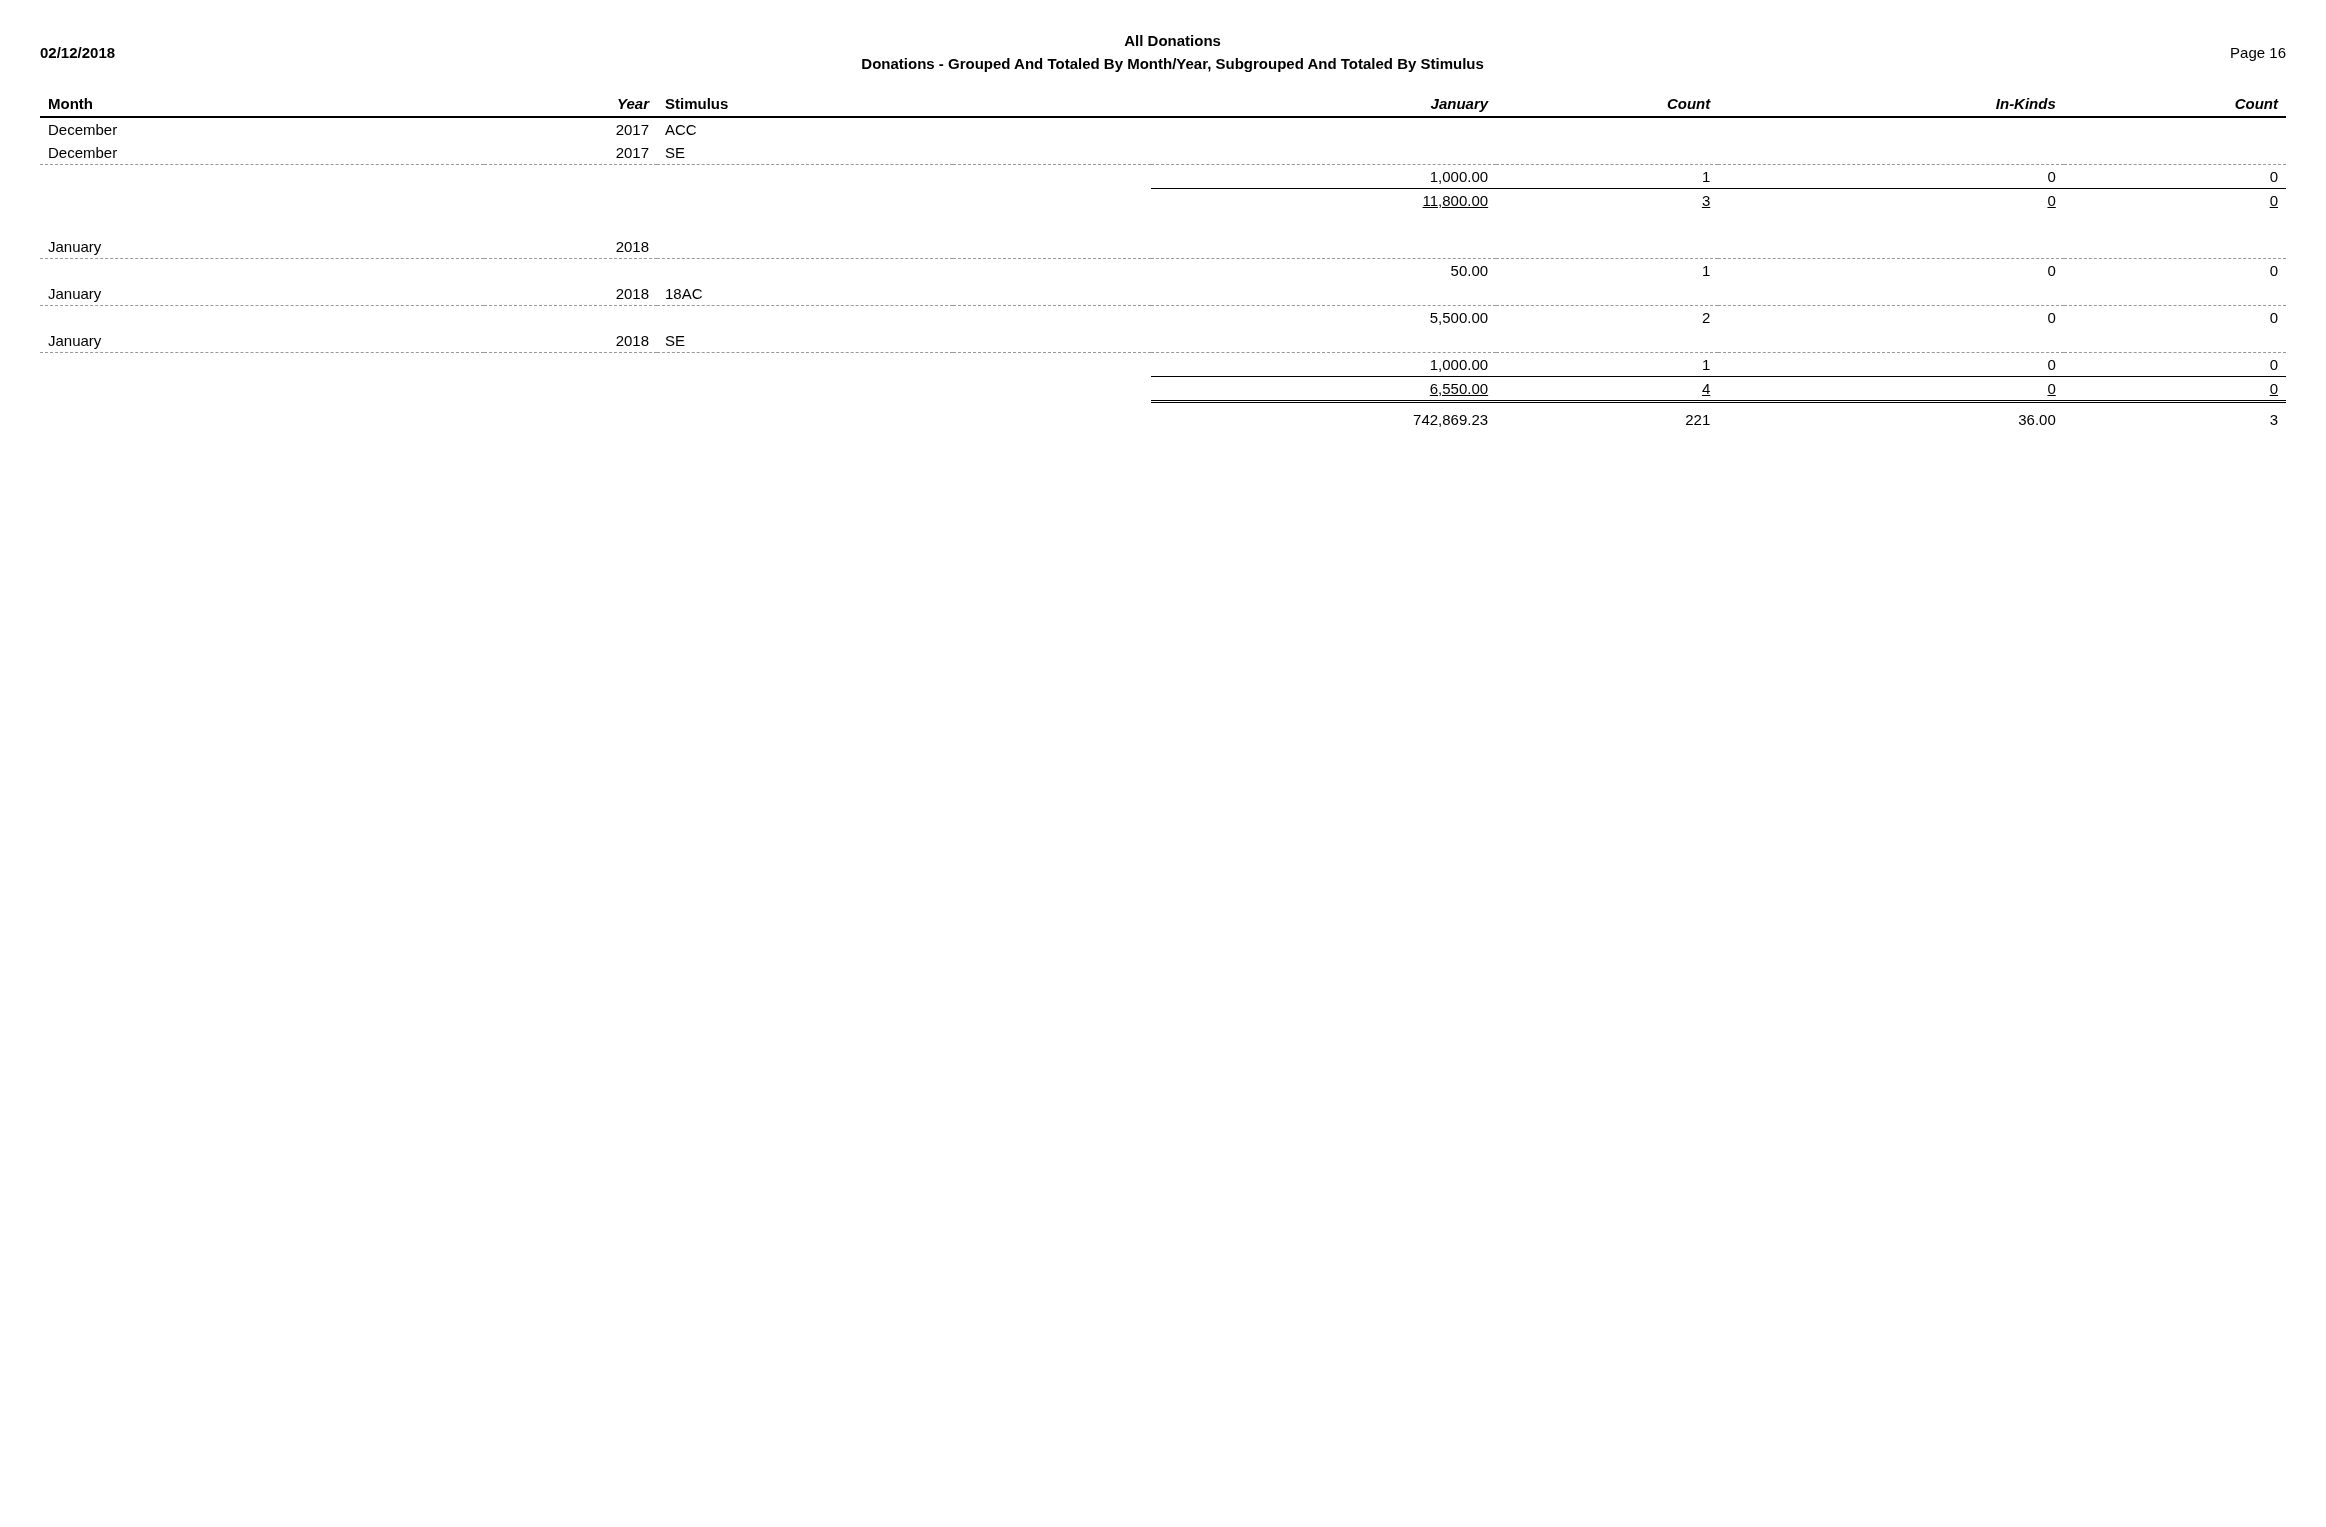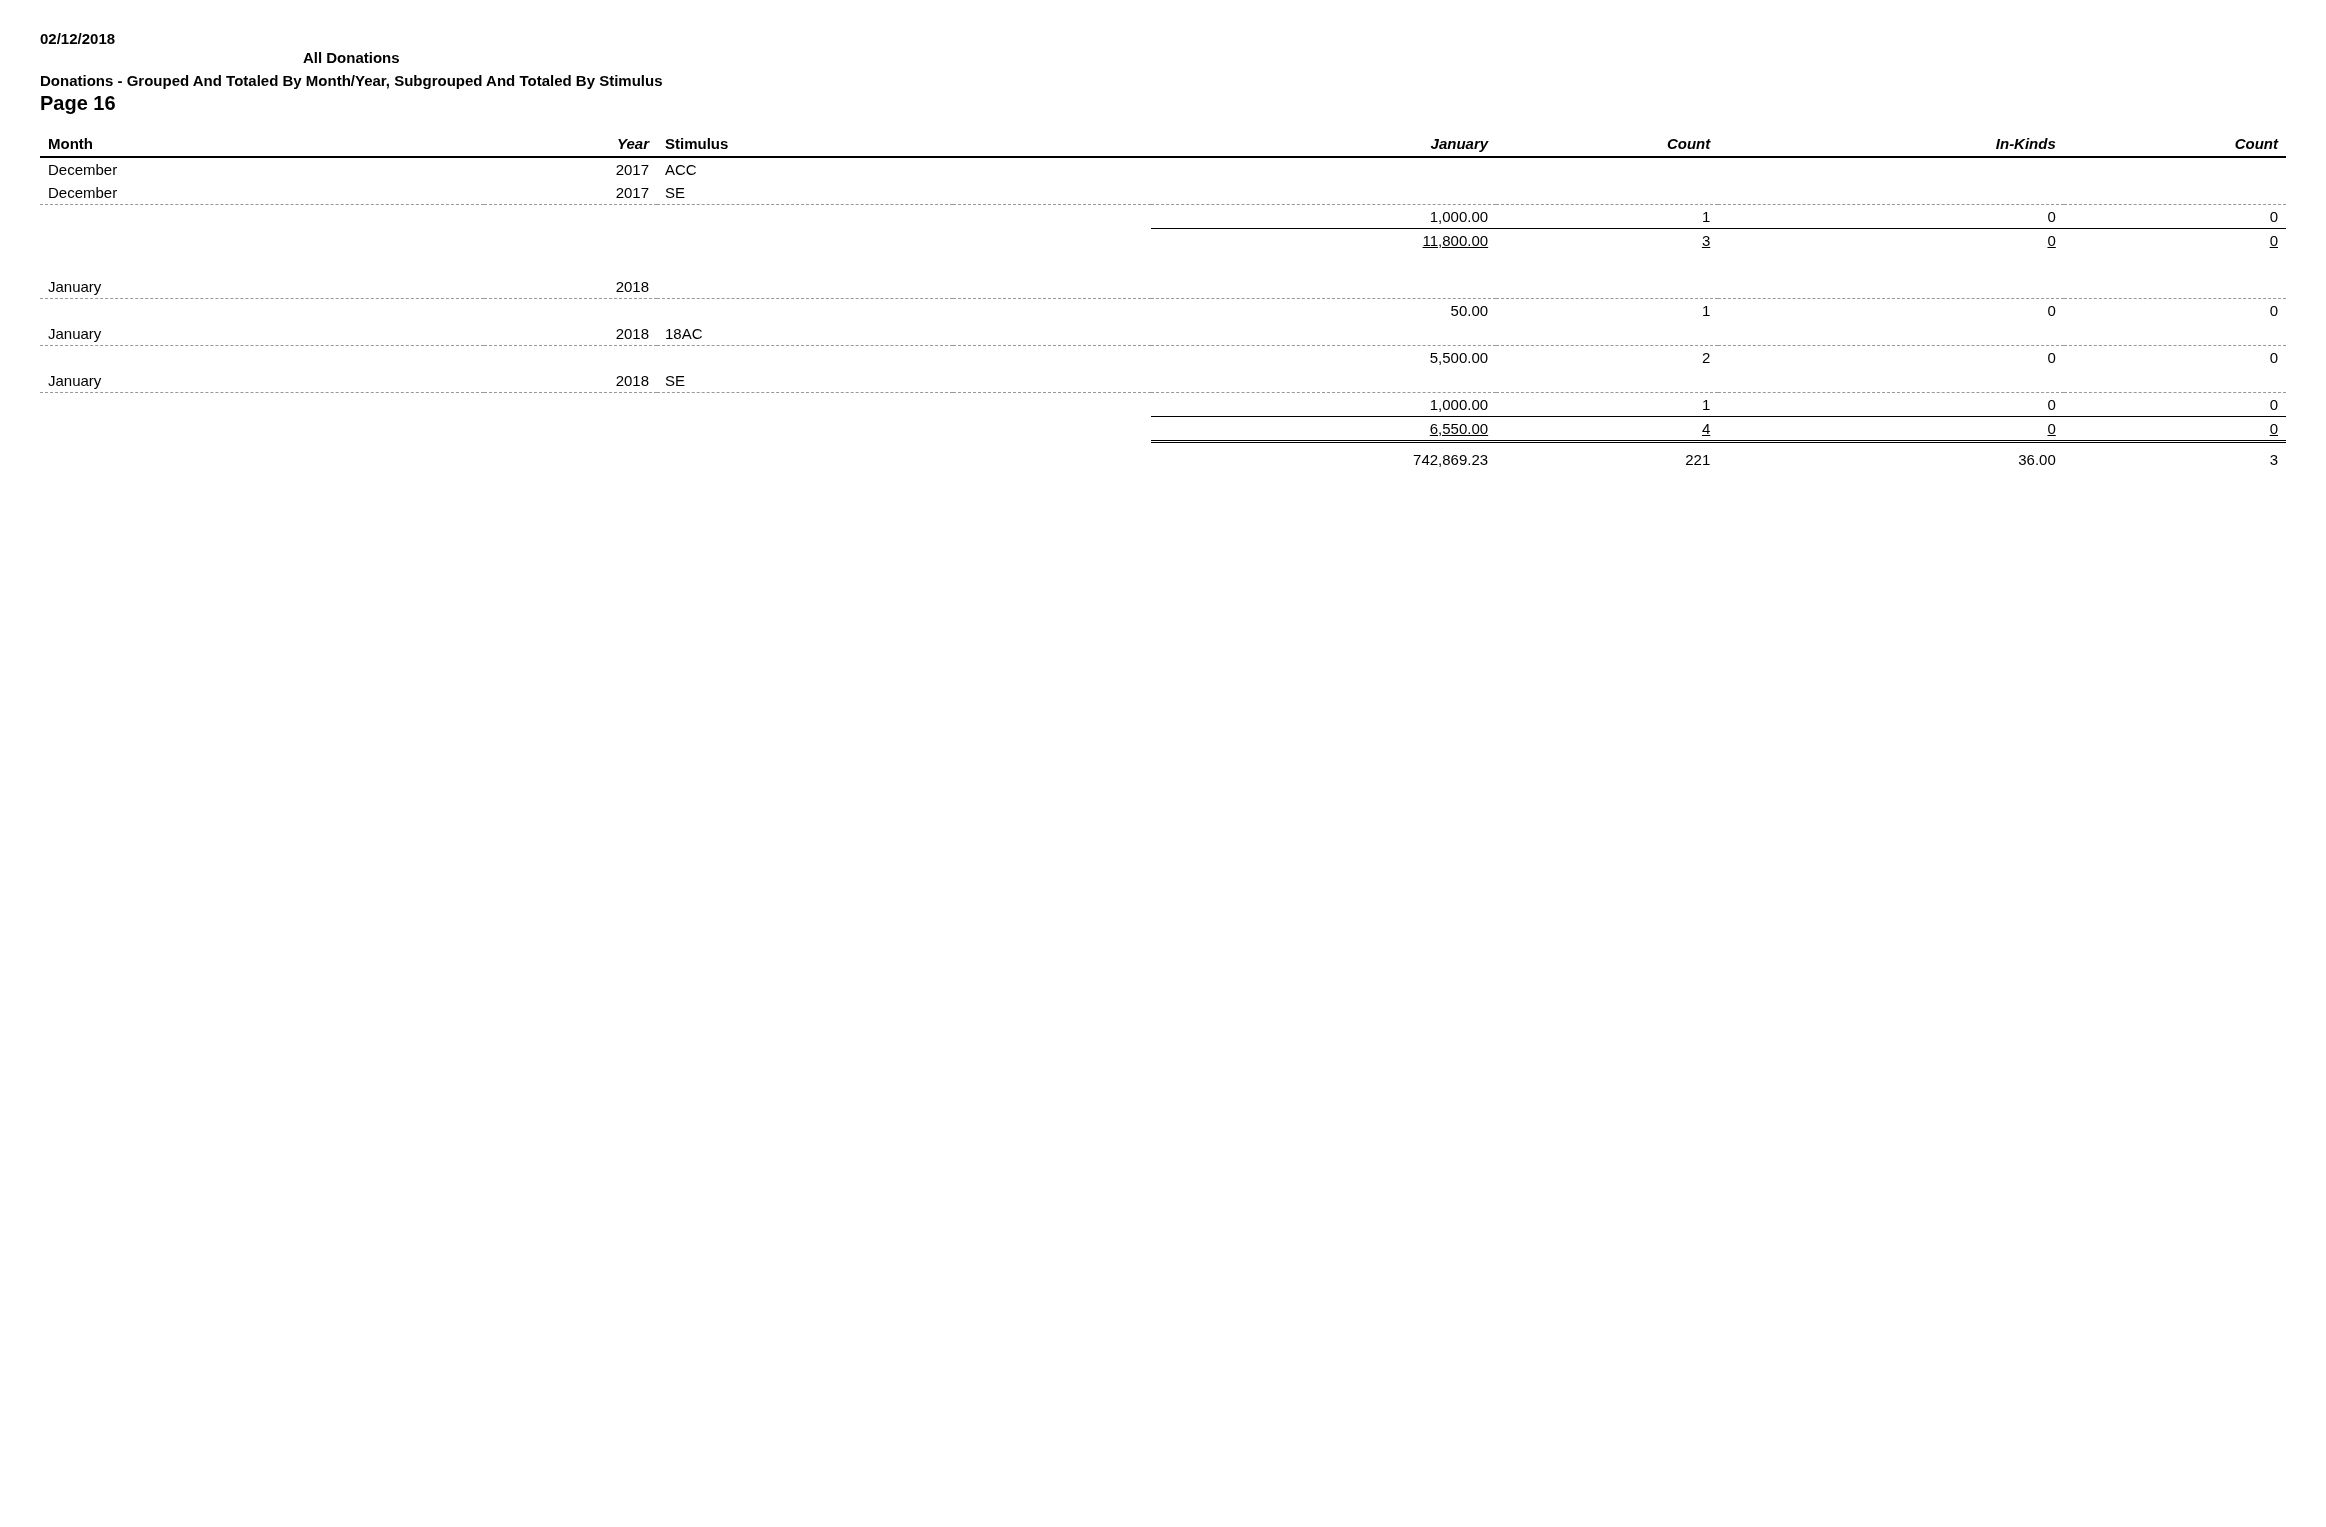--- a/index.html
+++ b/index.html
@@ -6,39 +6,38 @@
     body {
       font-family: Arial, sans-serif;
       font-size: 15px;
       background: #fff;
       color: #000;
       padding: 30px 40px;
     }
     .header-top {
       display: flex;
       justify-content: space-between;
-      align-items: flex-start;
+      align-items: center;
       margin-bottom: 16px;
-      flex-direction: column;
     }
     .header-date {
       font-weight: bold;
       font-size: 15px;
       white-space: nowrap;
     }
     .header-title {
       text-align: center;
       flex: 1;
       font-weight: bold;
       font-size: 15px;
       line-height: 1.5;
     }
     .header-page {
-      font-weight: bold;
-      font-size: 20px;
+      font-weight: normal;
+      font-size: 15px;
       white-space: nowrap;
     }
     .report-table {
       width: 100%;
       border-collapse: collapse;
       margin-top: 14px;
     }
     .report-table thead tr th {
       font-weight: bold;
       font-size: 15px;

